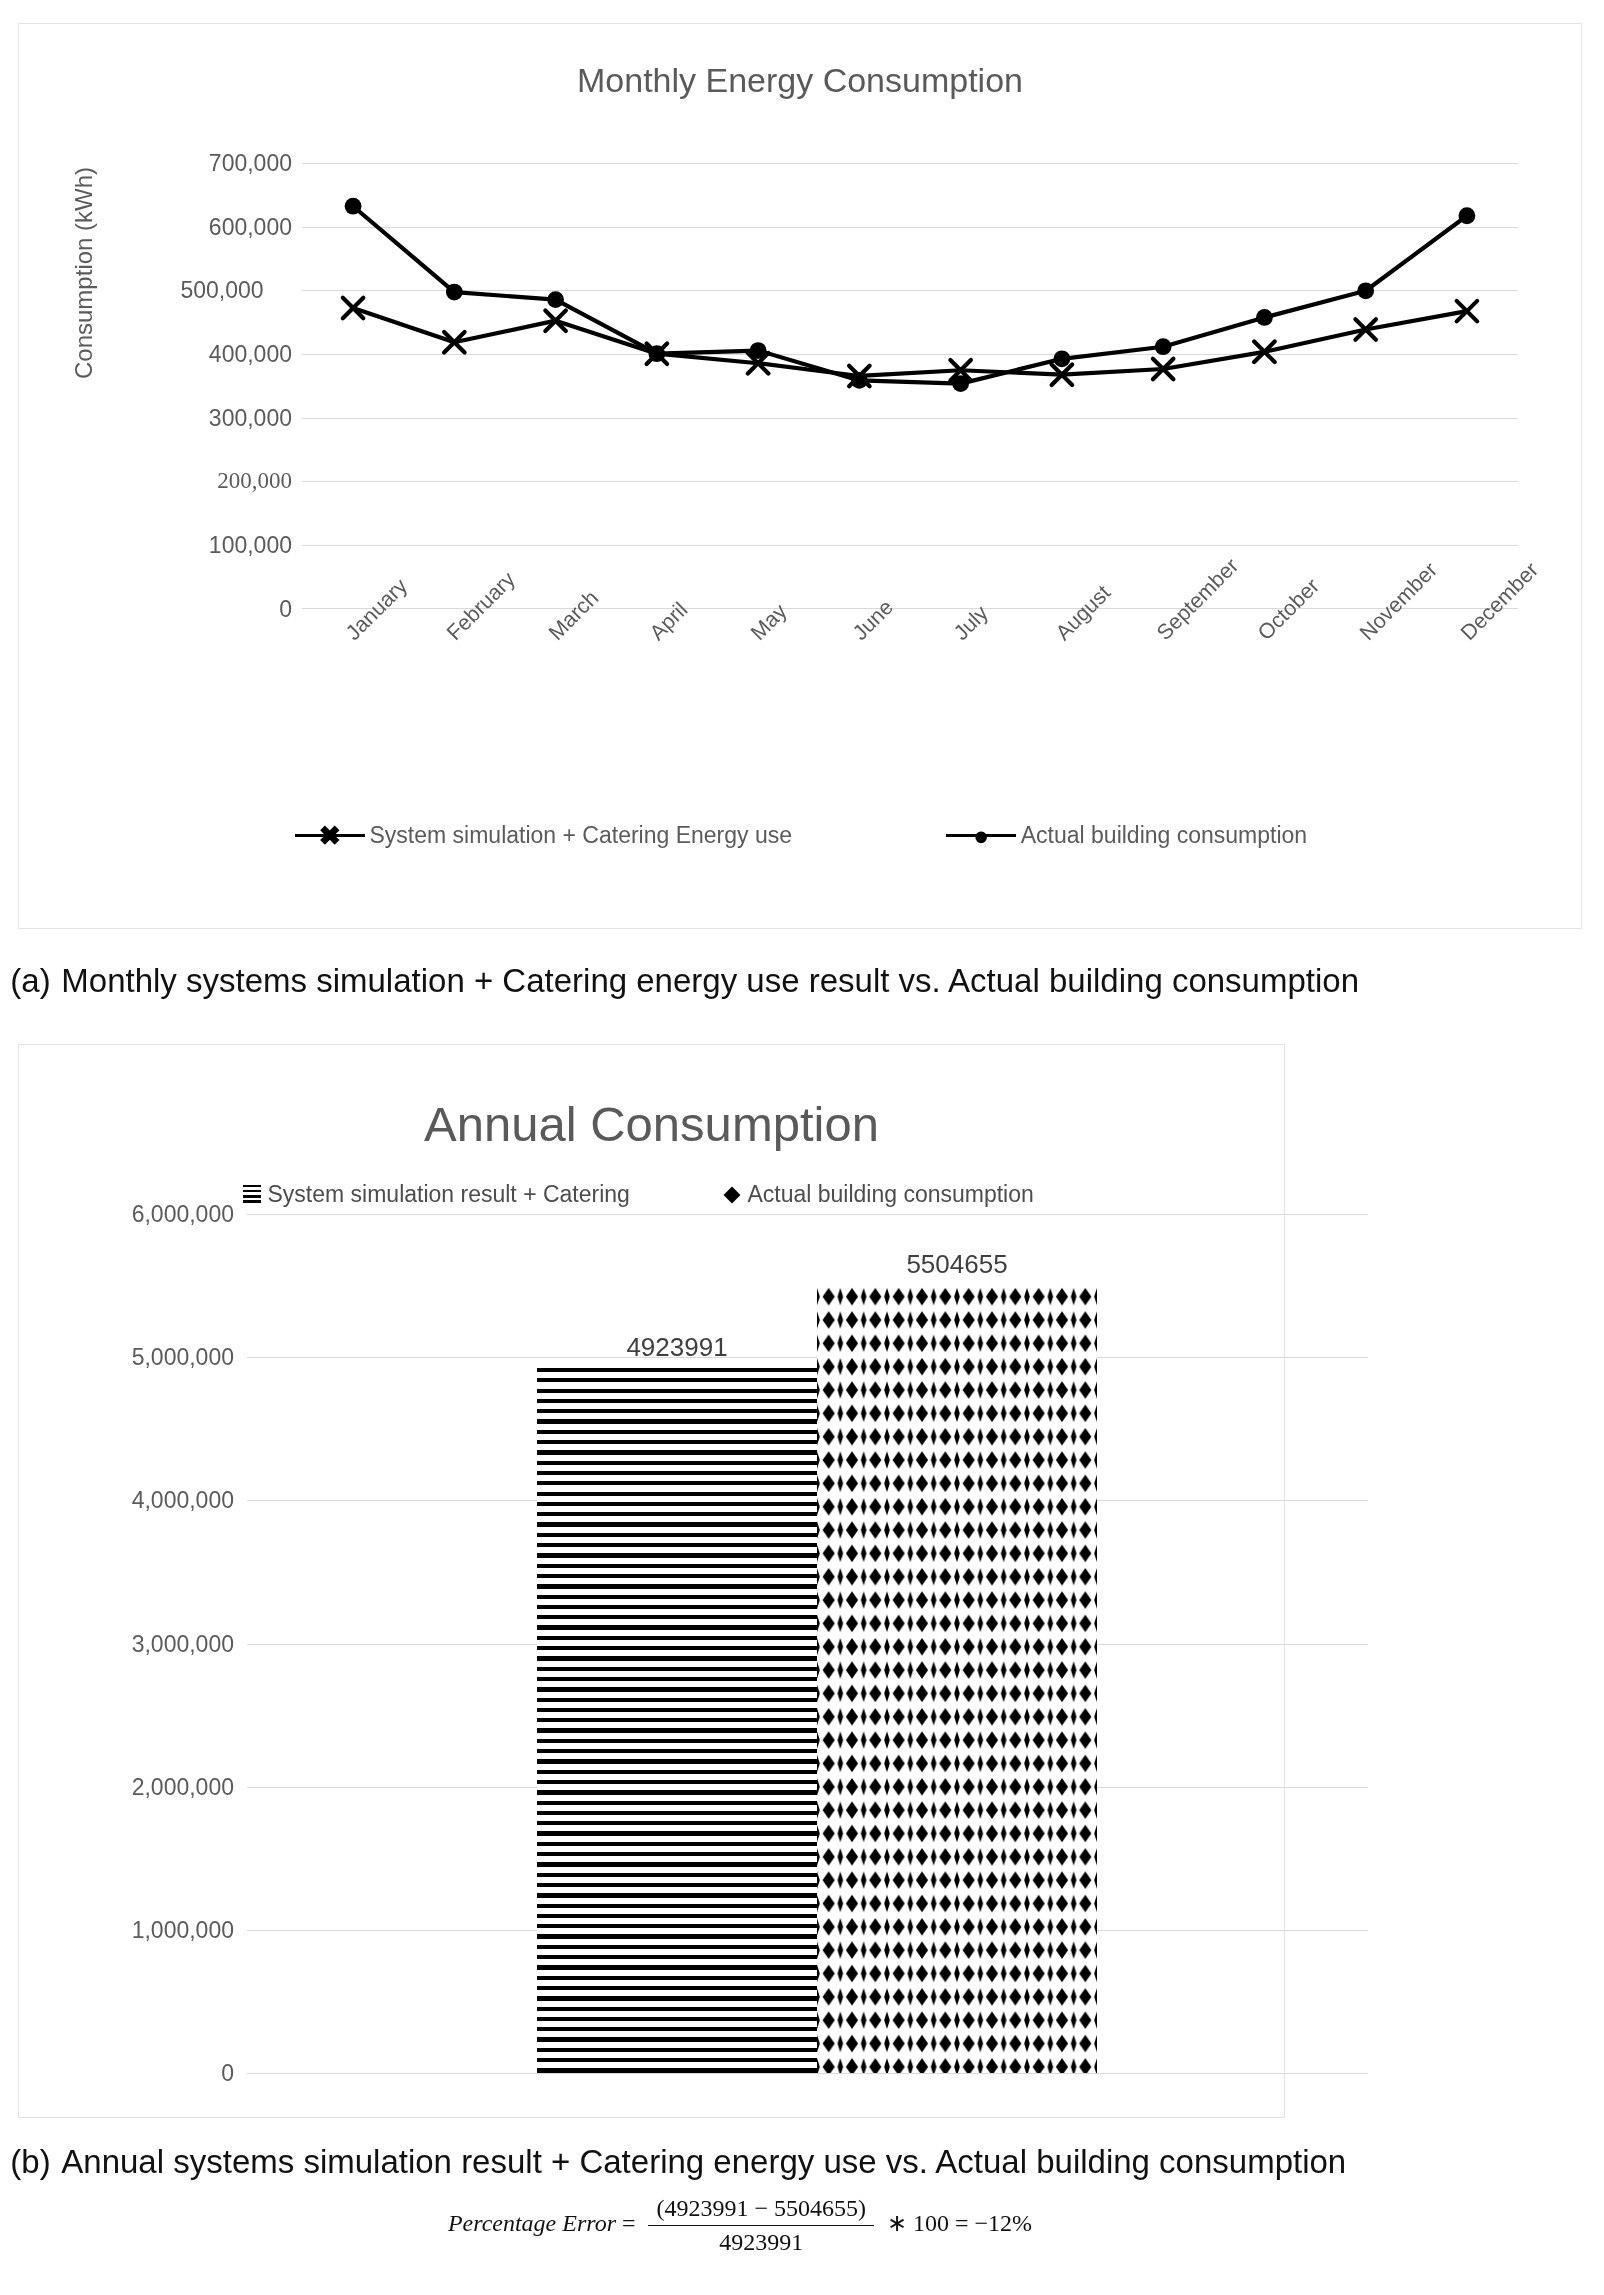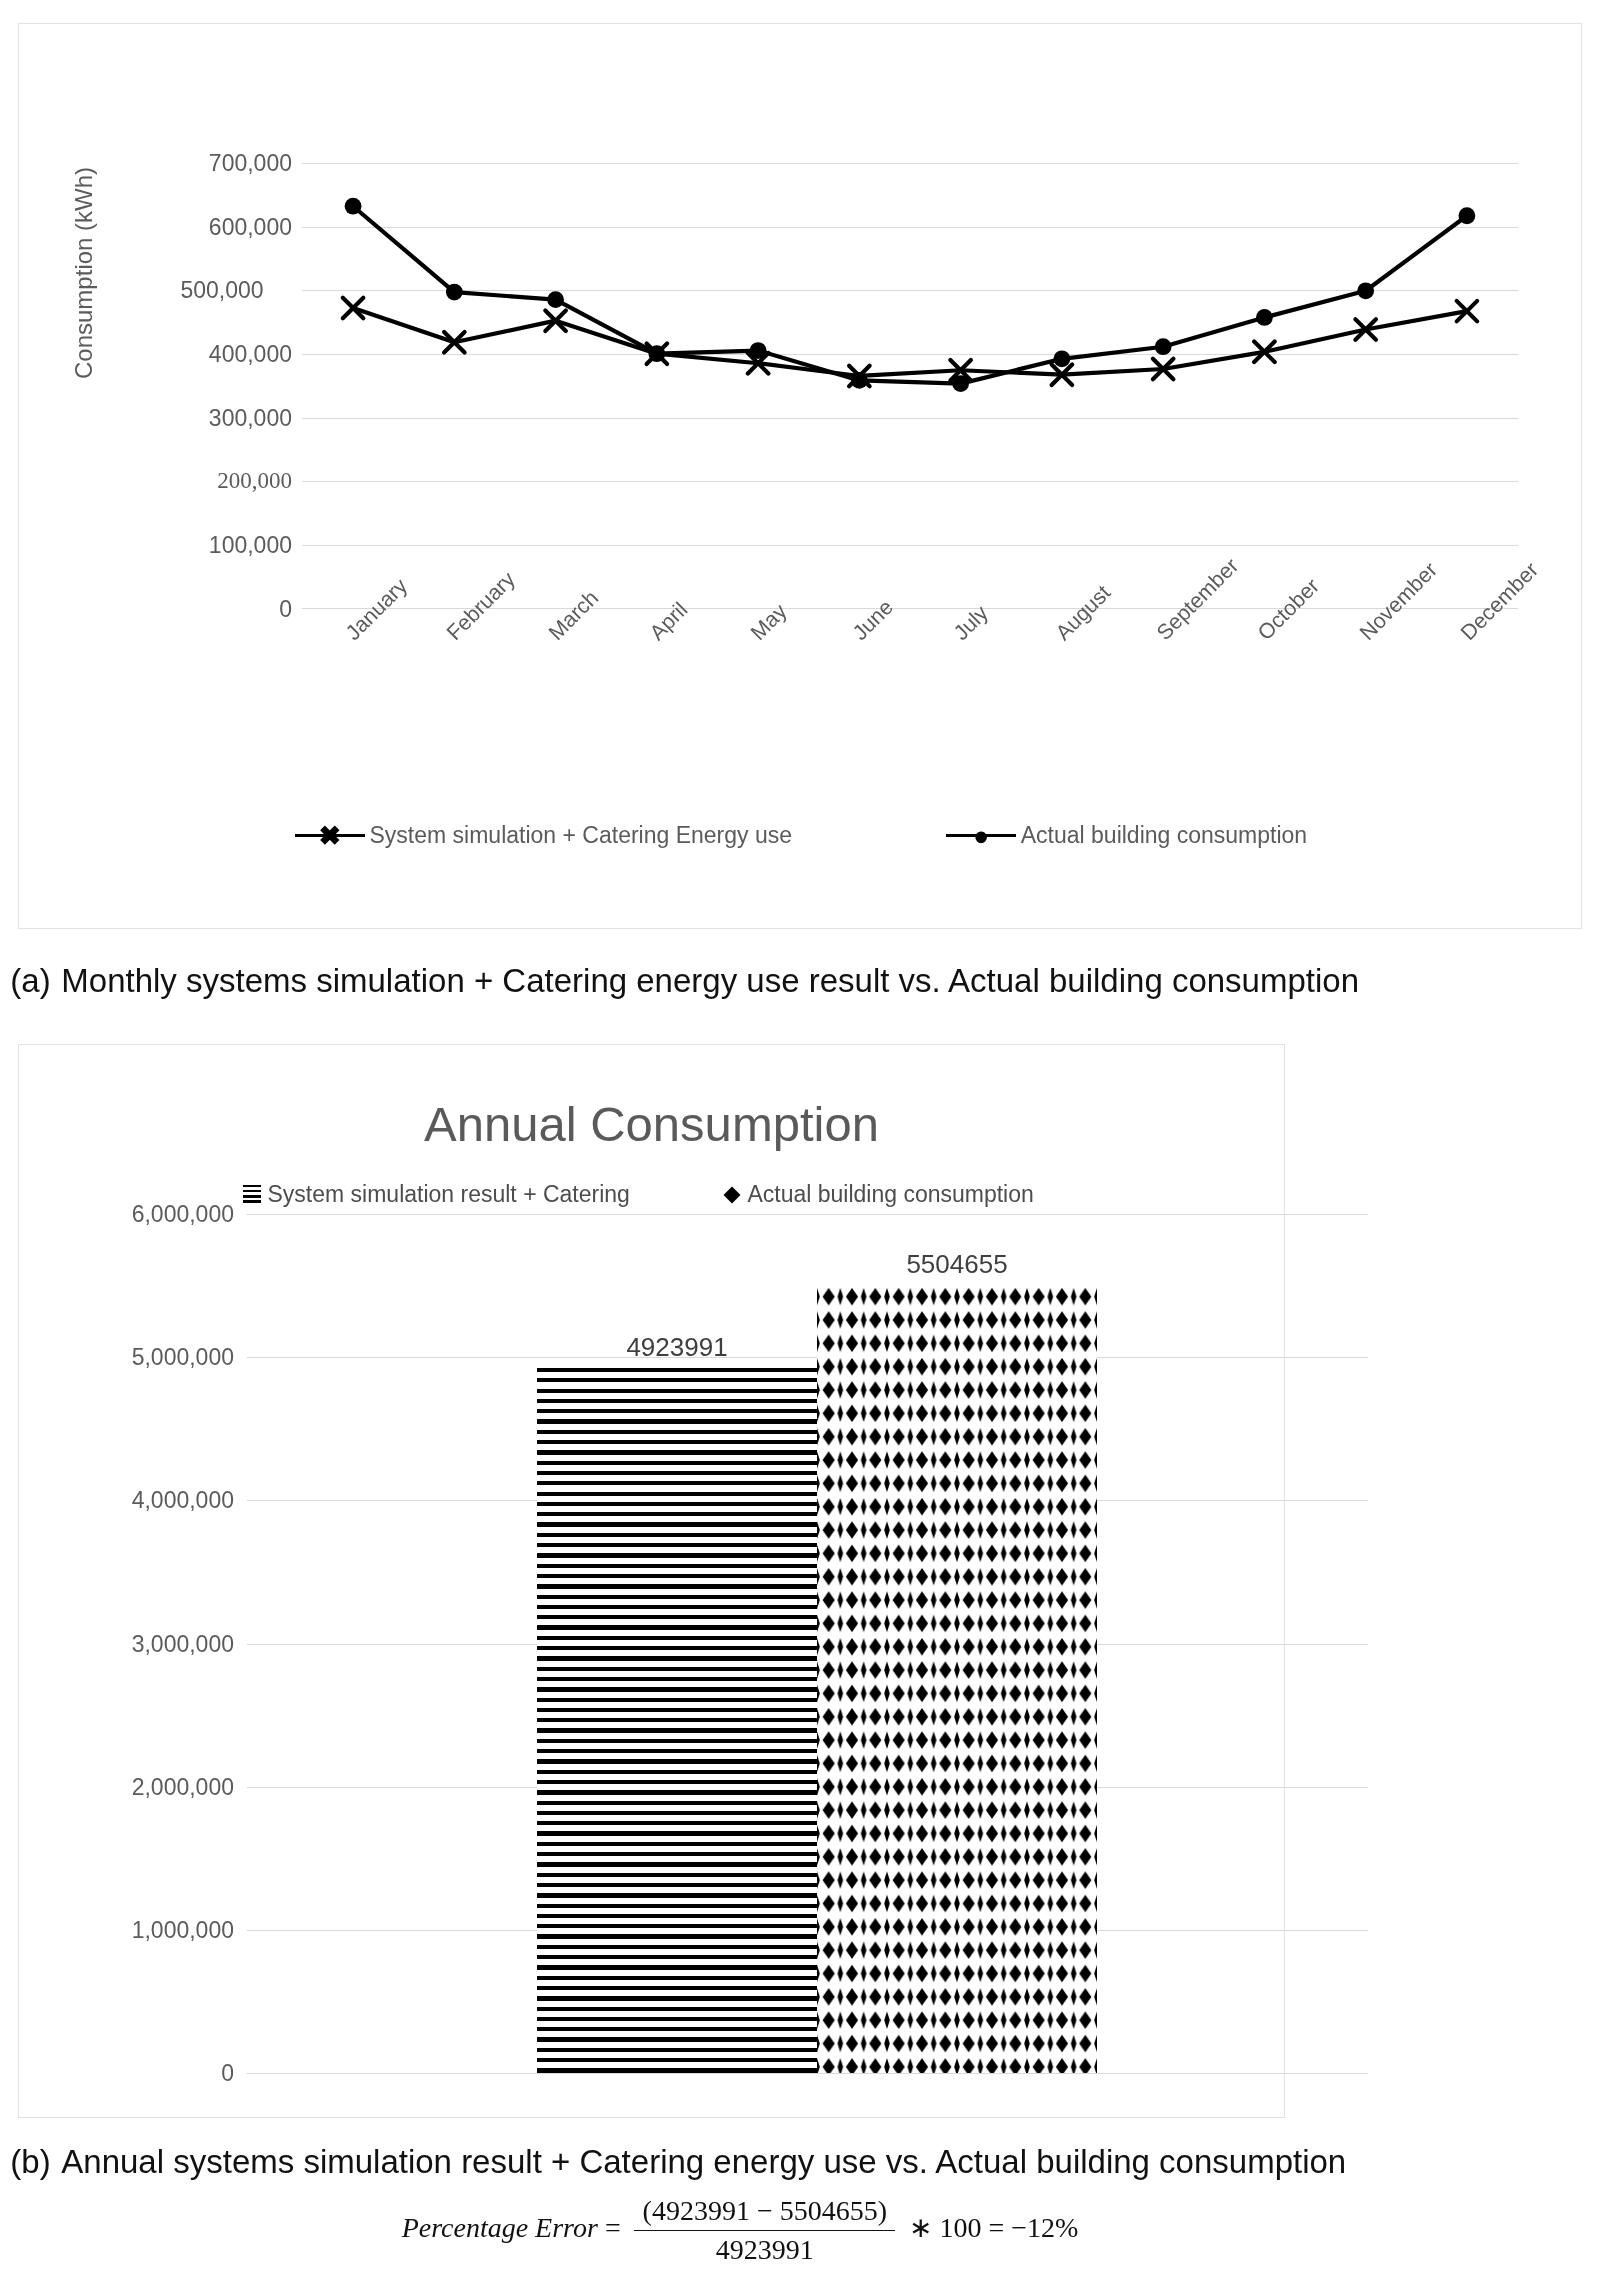--- a/index.html
+++ b/index.html
@@ -76,30 +76,31 @@
 
   .bar{position:absolute;bottom:0;box-sizing:border-box;}
   #bar-1{background:repeating-linear-gradient(to bottom,#000 0 4.2px,#fff 4.2px 10.3px);}
   #bar-2{background-color:#fff;}
   #bar-2 .dot-layer{position:absolute;inset:0;overflow:hidden;}
 
   .bar-label{position:absolute;font-size:26px;color:#3f3f3f;text-align:center;transform:translateX(-50%);}
 
   
   #formula{position:absolute;left:0;top:2195px;width:1480px;text-align:center;
-     font-family:"Liberation Serif", serif;font-style:italic;font-size:28px;color:#111;}
+     font-family:"Liberation Serif", serif;font-style:italic;font-size:24px;color:#111;}
   #formula .frac{display:inline-block;vertical-align:middle;text-align:center;margin:0 6.5px;}
   #formula .num{display:block;padding:0 8.4px 2.8px 8.4px;border-bottom:1.9px solid #111;}
   #formula .den{display:block;padding-top:2.8px;}
   #formula .nonital{font-style:normal;}
 </style>
 </head>
 <body>
 
 <div class="panel" id="panel-a">
+  <div class="chart-title" id="title-a">Monthly Energy Consumption</div>
   <div class="ylabel" id="ylabel-a">Consumption (kWh)</div>
 
   <div id="ticks-a">
       <div class="ytick" style="top: 139px; left: 133px;">700,000</div>
       <div class="ytick" style="top: 203px; left: 133px;">600,000</div>
       <div class="ytick" style="top: 266px; left: 133px; text-align: center;">500,000</div>
       <div class="ytick" style="top: 330px; left: 133px;">400,000</div>
       <div class="ytick" style="top: 394px; left: 133px;">300,000</div>
       <div class="ytick" style="top: 457px; left: 133px; font-family: Liberation Serif, serif;">200,000</div>
       <div class="ytick" style="top: 521px; left: 133px;">100,000</div>

